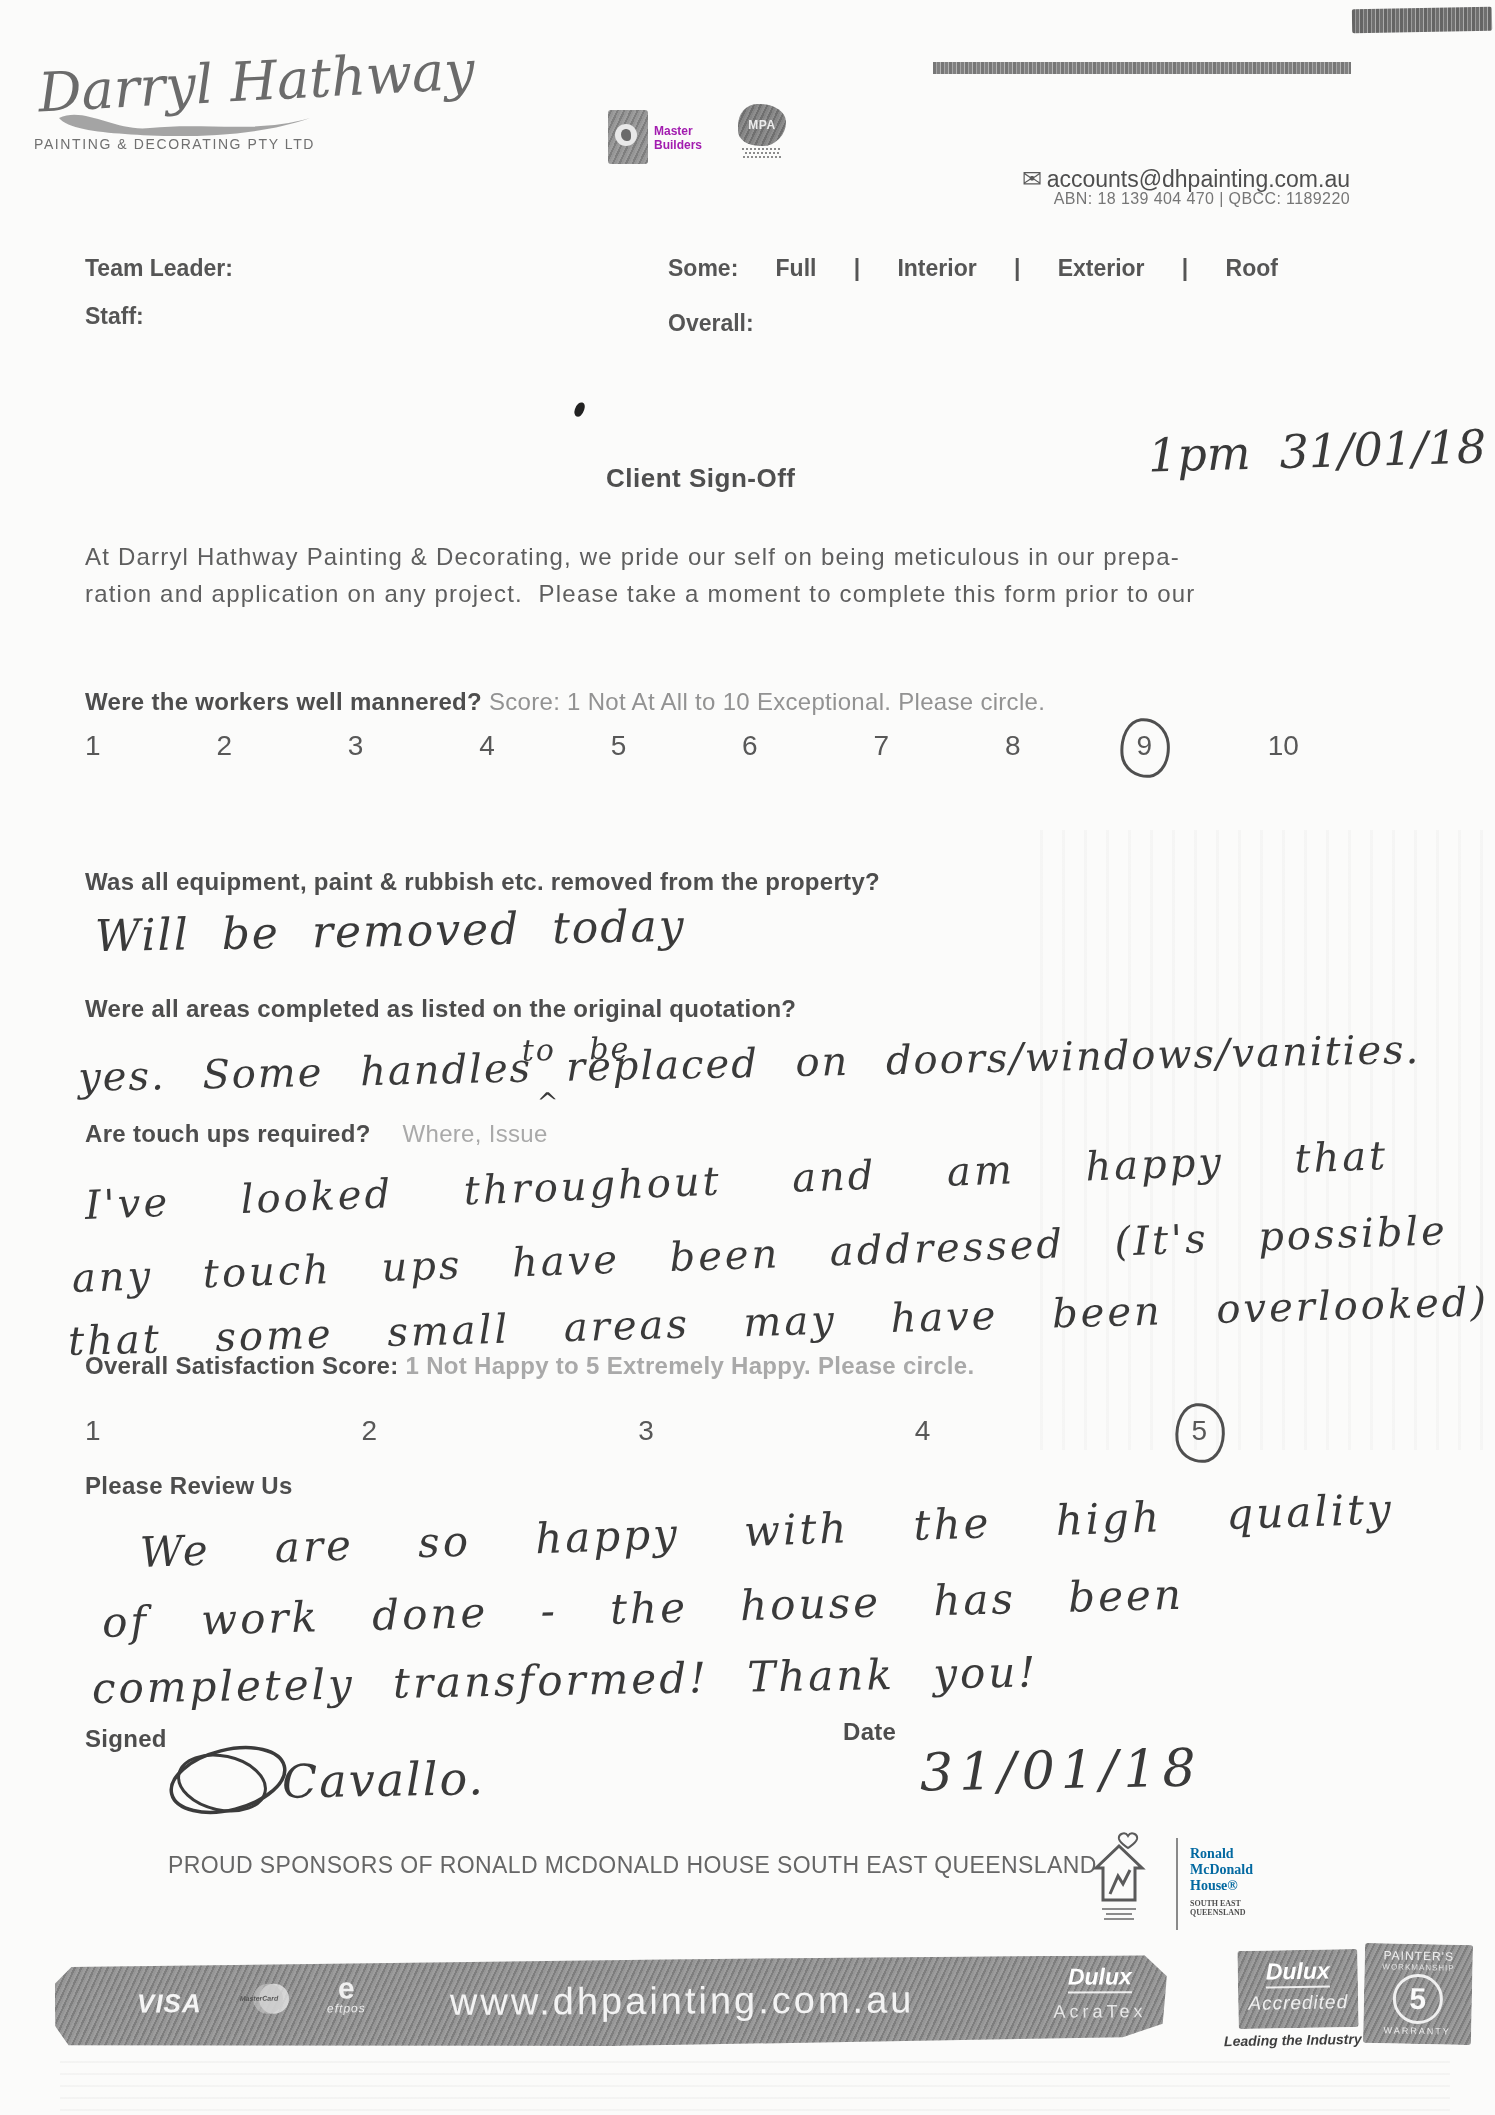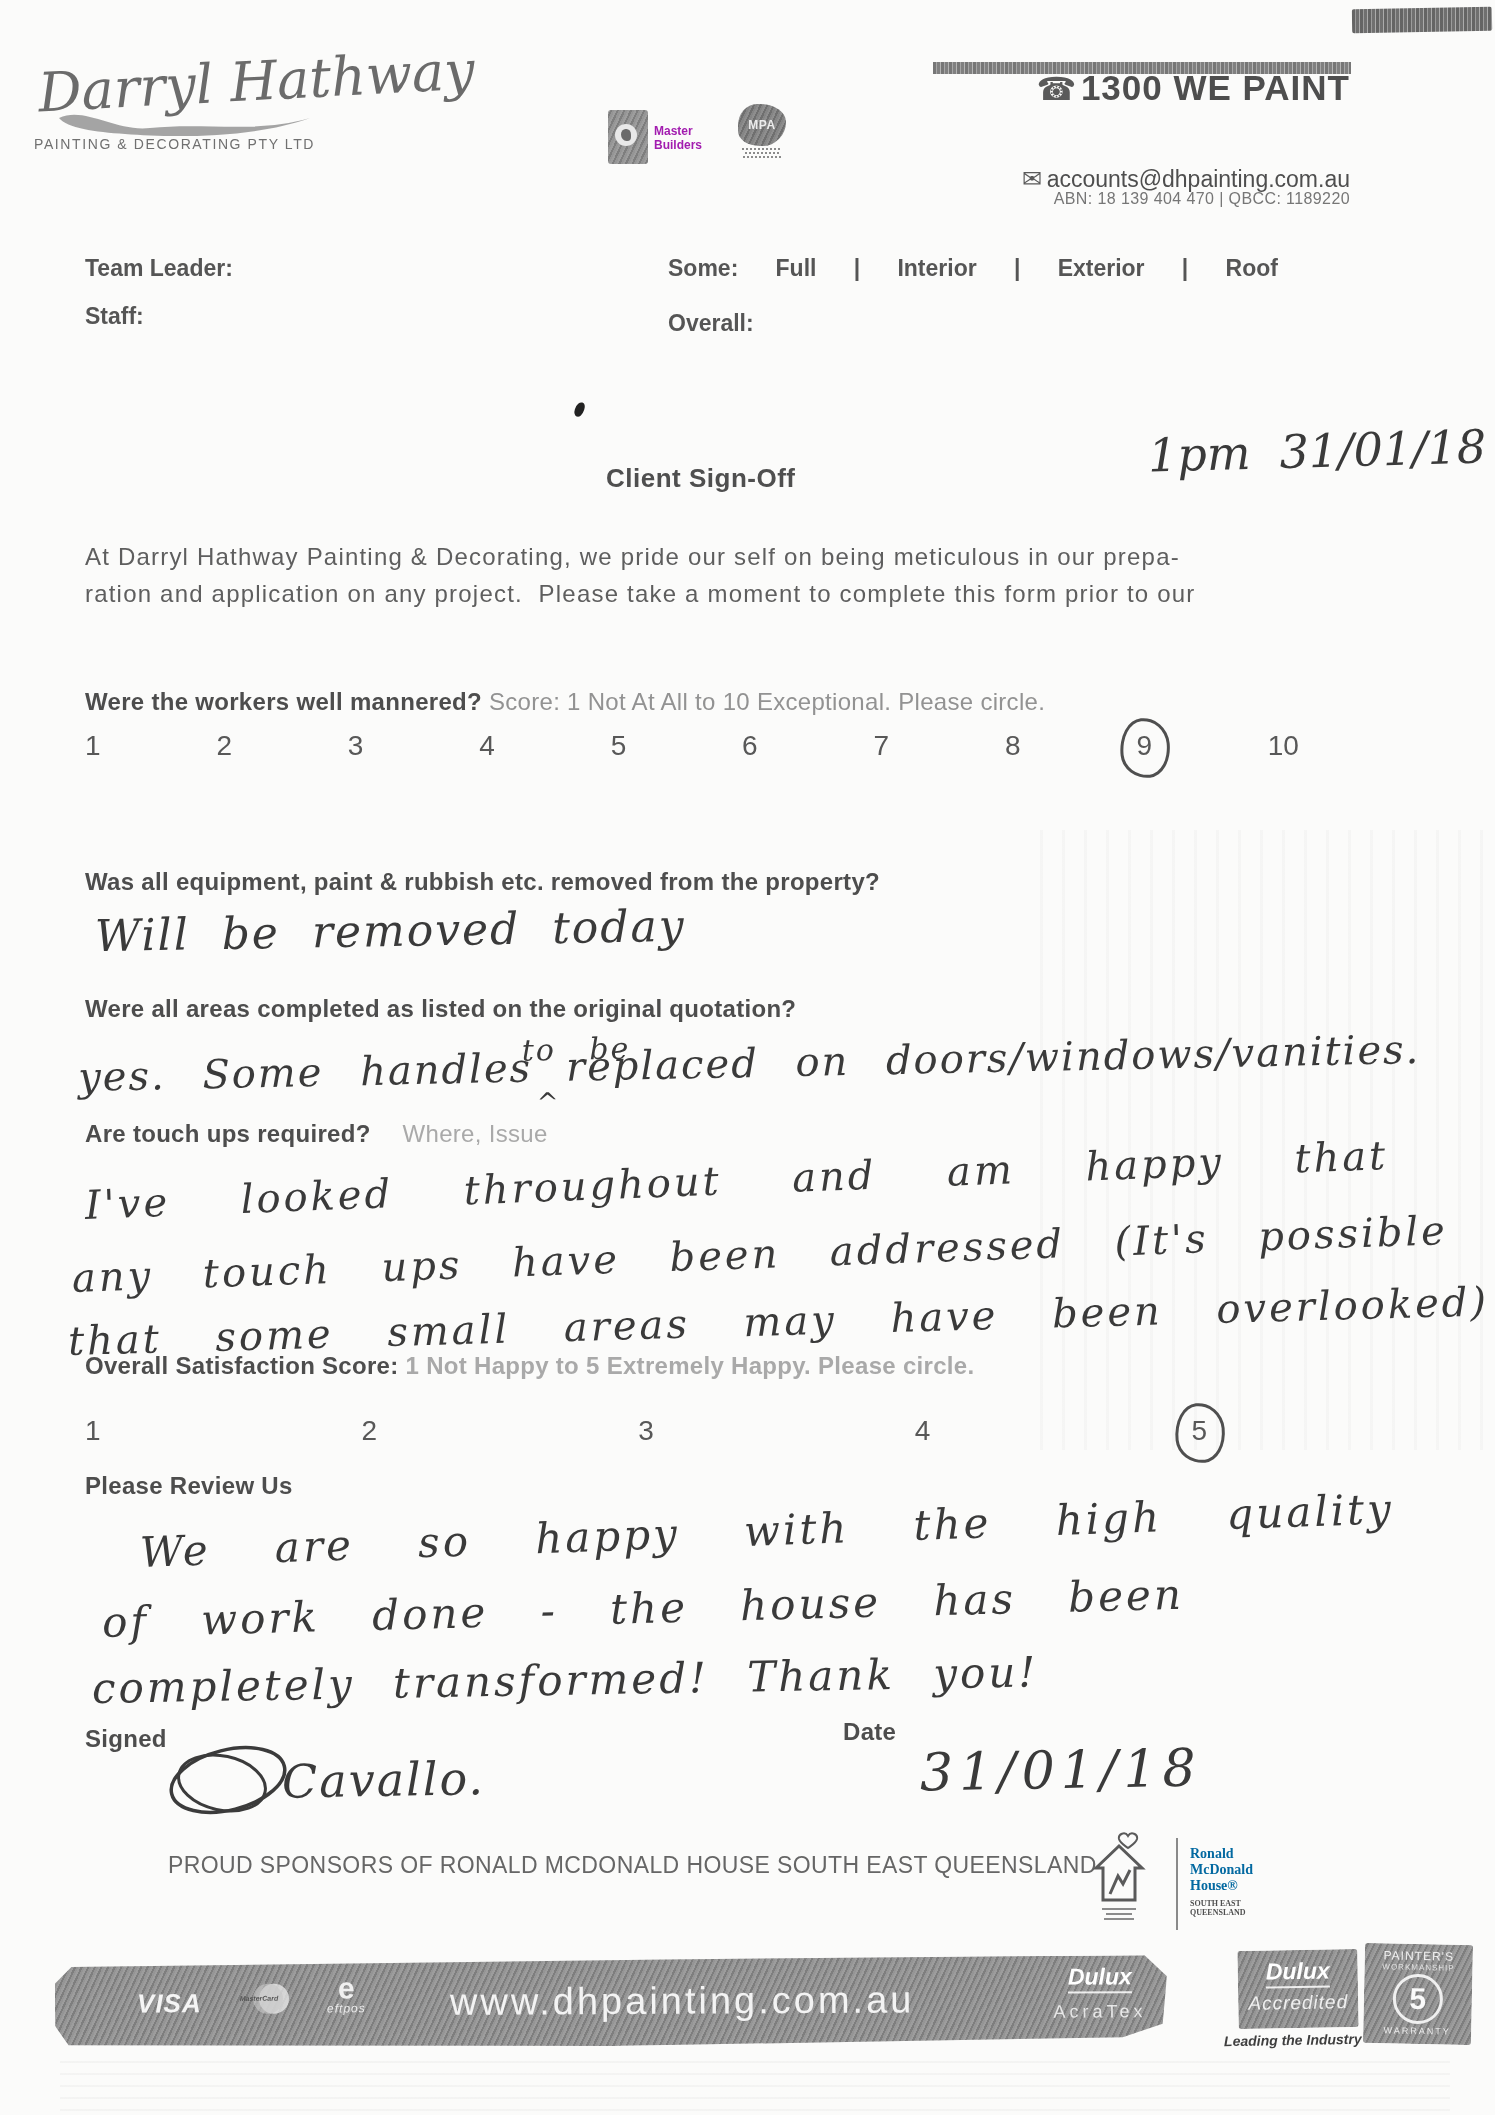--- a/index.html
+++ b/index.html
@@ -124,24 +124,20 @@
 
   <div class="abs" style="left:738px; top:104px; width:52px;">
     <div class="mpa-blob speck" style="background-color:#7e7e7e;">
       <span class="mpa-txt">MPA</span>
     </div>
     <div class="dotrow" style="width:40px; margin-left:4px;"></div>
     <div class="dotrow" style="width:34px; margin-left:7px;"></div>
     <div class="dotrow" style="width:38px; margin-left:5px;"></div>
   </div>
 
-  <div class="abs hdr-right" style="left:990px; top:68px;">
-    <span class="hdr-icon" style="font-size:32px;">☎</span>
-    <span class="phone-txt">1300 WE PAINT</span>
-  </div>
   <div class="abs hdr-right" style="left:990px; top:133px;margin-top:32px;">
     <span class="hdr-icon" style="font-size:24px;">✉</span>
     <span class="email-txt">accounts@dhpainting.com.au</span>
   </div>
   <div class="abs hdr-right abn-txt" style="left:990px; top:190px;">ABN: 18 139 404 470 | QBCC: 1189220</div>
 
   <div class="abs meta-lbl" style="left:85px; top:255px;">Team Leader:</div>
   <div class="abs meta-lbl" style="left:85px; top:303px;">Staff:</div>
 
   <div class="abs" style="left:668px; top:255px; width:610px; display:flex; justify-content:space-between; font-size:23px; font-weight:bold; color:#555;">

